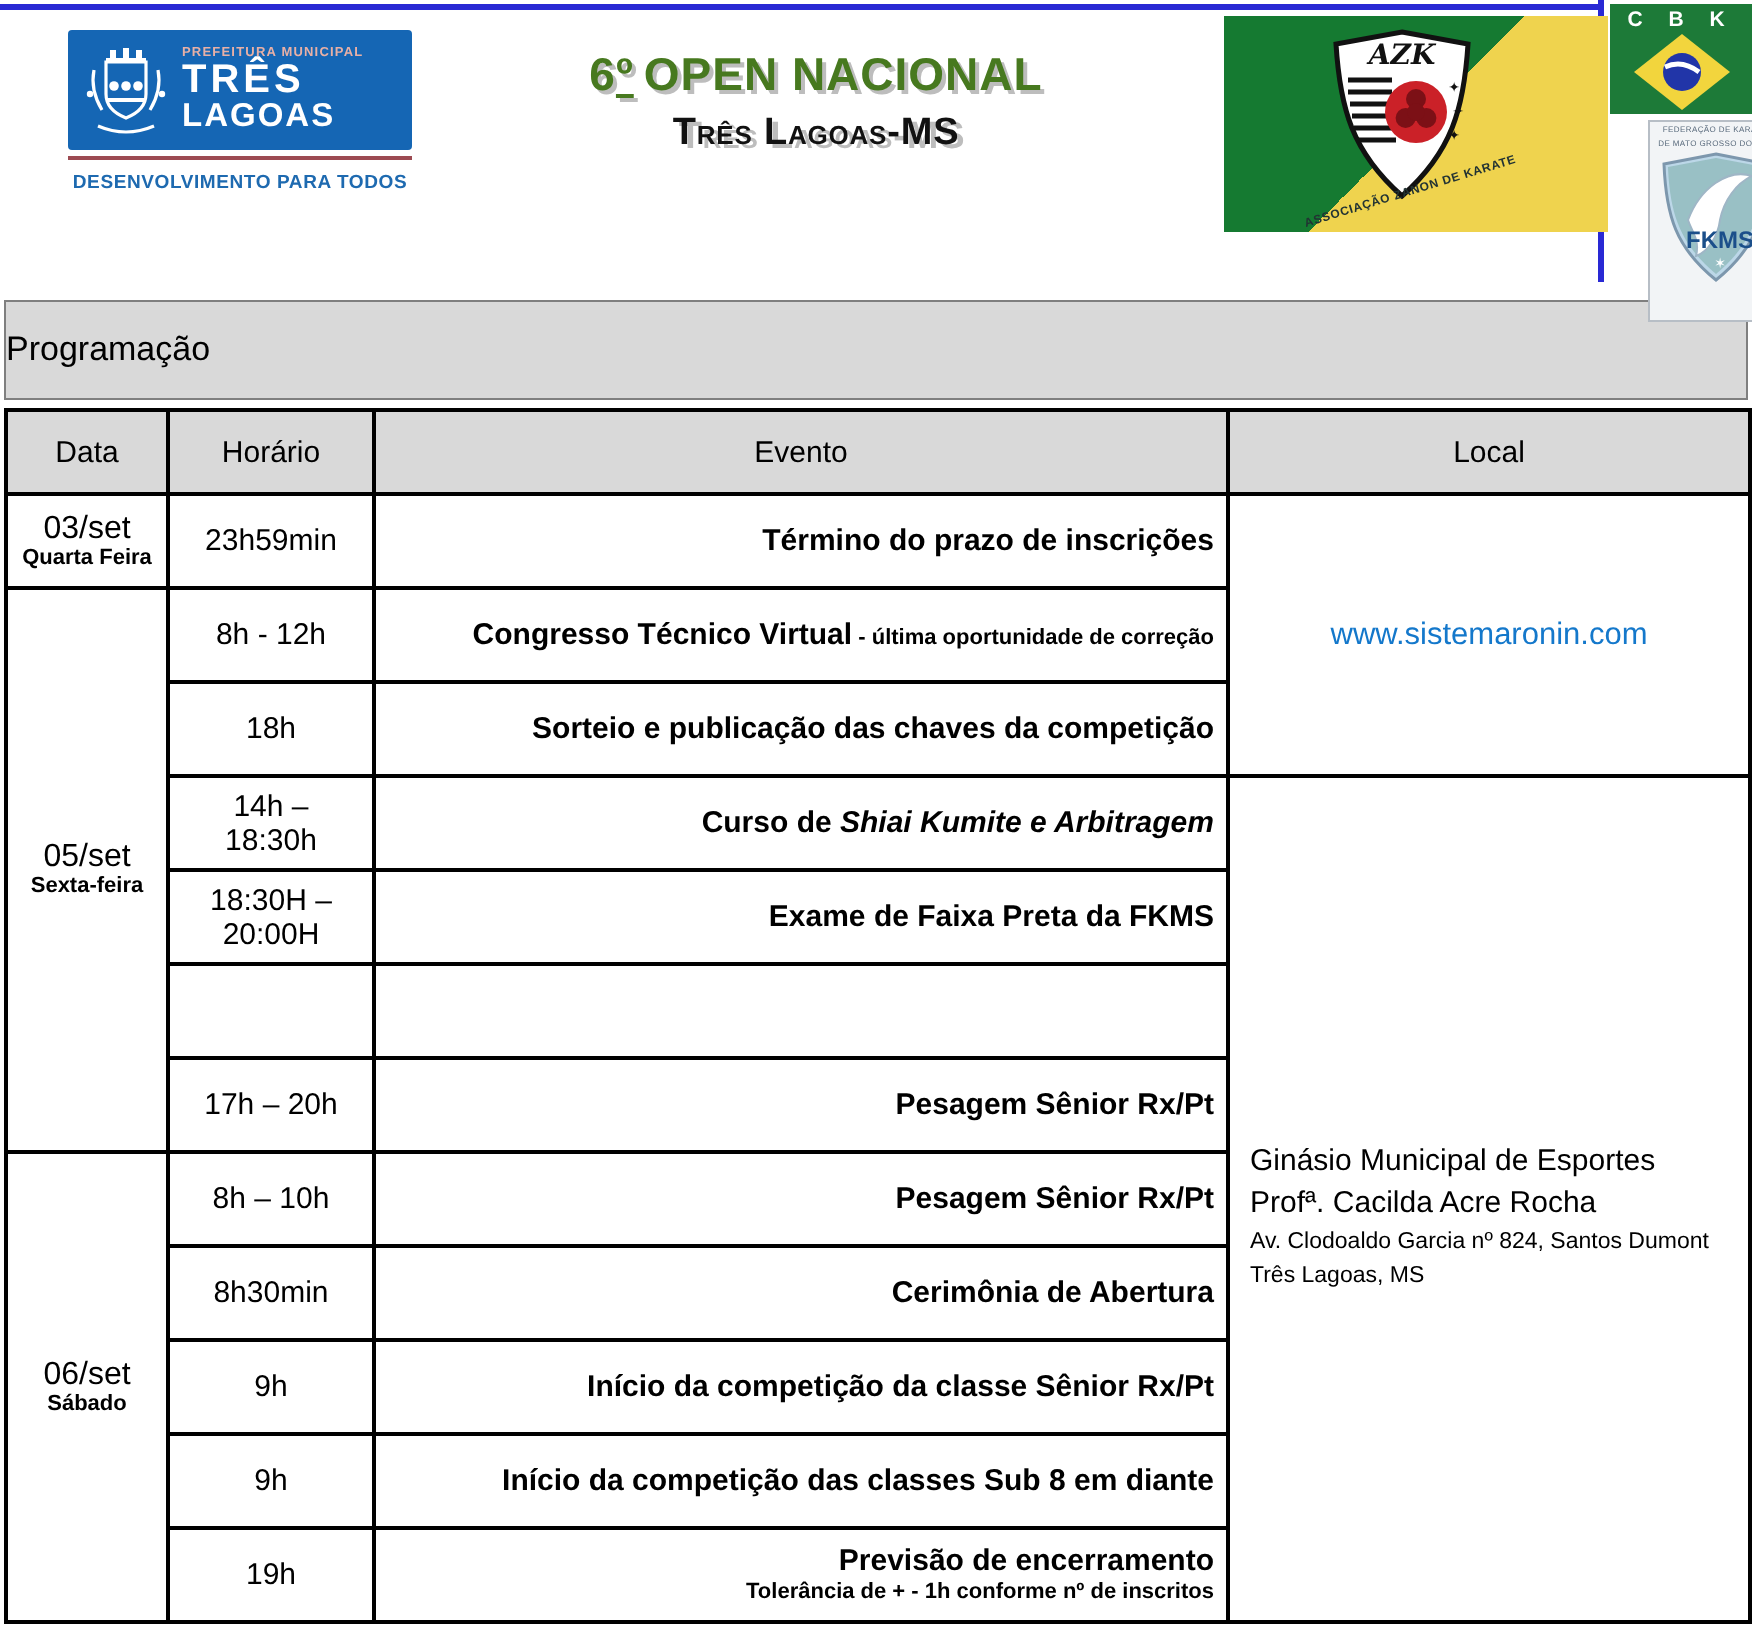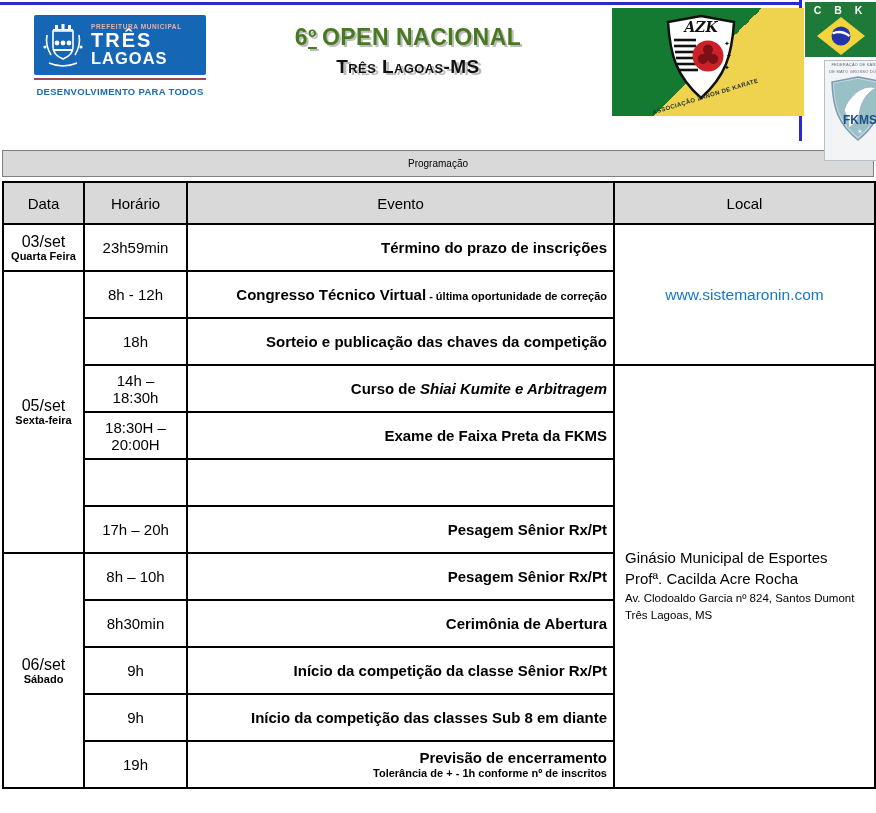--- a/index.html
+++ b/index.html
@@ -54,23 +54,23 @@
                  font-weight: bold; letter-spacing: 5px; }
   .cbk svg { display: block; margin: 1px auto 0; }
 
   
   .fkms { position: absolute; left: 824px; top: 60px; width: 67px; height: 101px;
           border: 1px solid #b7bec6; background: #f2f4f6; text-align: center; overflow: hidden; }
   .fkms-tiny { font-size: 4px; line-height: 1.2; color: #5a6b7d; letter-spacing: 0.2px; margin-top: 2px; }
   .fkms svg { display: block; margin: 1px auto 0; }
 
   
-  .prog-bar { margin: 2px 2px 0 2px; height: 27px; background: #d9d9d9;
-              border: 1px solid #7f7f7f; display: flex; align-items: center; justify-content: center;
-              font-size: 10px; }
+  .prog-bar { margin: 2px 2px 0 2px; height: 50px; background: #d9d9d9;
+              border: 1px solid #7f7f7f; display: flex; align-items: center; justify-content: flex-start;
+              font-size: 17px; }
 
   
   table.sched { margin: 4px 0 0 2px; width: 872px; border-collapse: collapse; table-layout: fixed; }
   table.sched th, table.sched td { border: 2px solid #000; }
   th { height: 42px; background: #d9d9d9; font-weight: normal; font-size: 15px; }
   tr.r { height: 47px; }
   .time-cell { text-align: center; font-size: 15px; padding: 0 10px; }
   .event-cell { padding: 2px 6px 2px 9px; font-size: 15px; text-align: right; vertical-align: middle; font-weight: bold; }
   .event-note-inline { font-size: 11px; }
   .event-italic { font-style: italic; }

